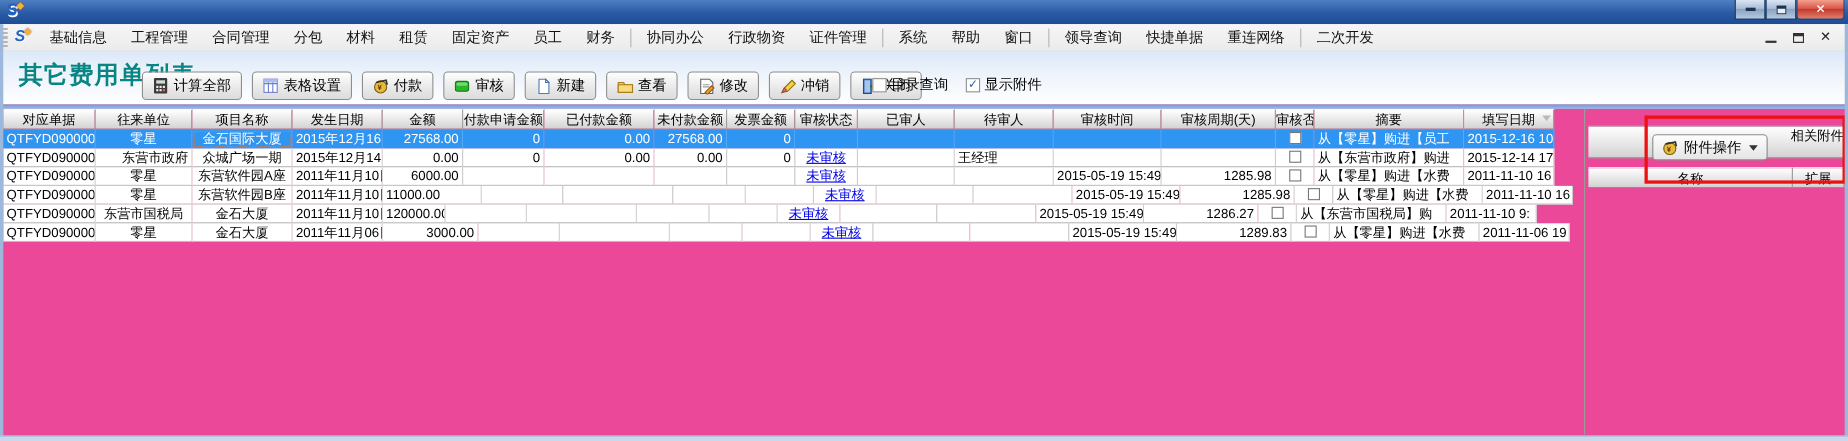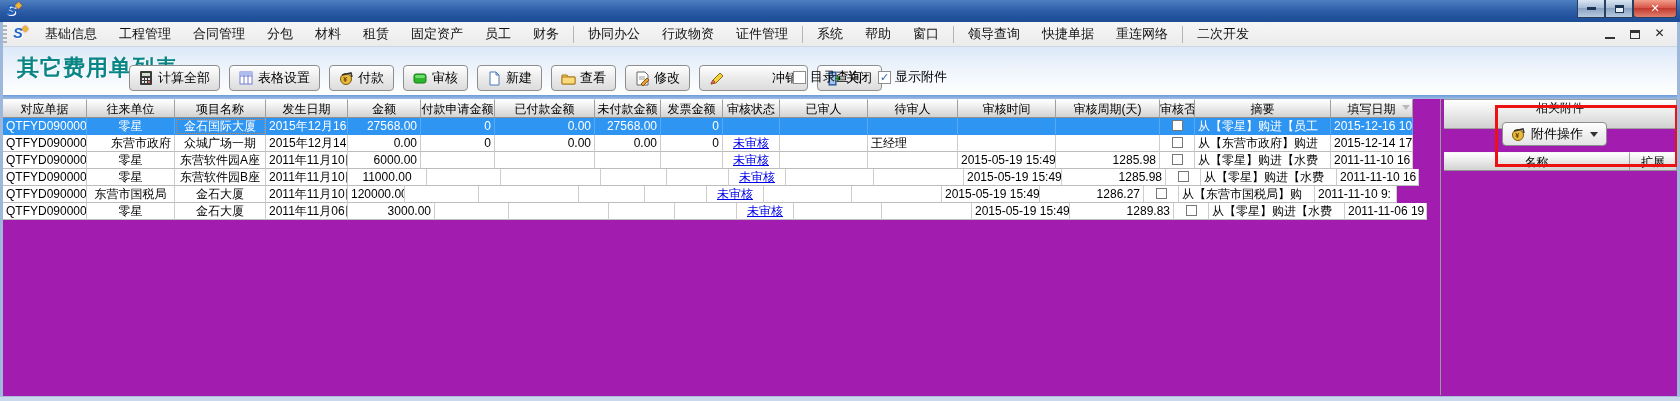--- a/index.html
+++ b/index.html
@@ -49,21 +49,21 @@
   .tb-btn { height:26px; margin-right:9px; padding:0 9px; display:flex; align-items:center; gap:4px;
     background:linear-gradient(#fefefe,#e8e8e8 60%,#dcdcdc); border:1px solid #8e8e8e; border-radius:4px;
     font-size:13px; color:#000; box-shadow:0 1px 0 rgba(255,255,255,.8) inset; cursor:default; white-space:nowrap; }
   .tb-btn svg { display:block; }
   .tb-checks { position:absolute; left:790px; top:21px; display:flex; align-items:center; gap:16px; }
   .check-wrap { display:flex; align-items:center; gap:4px; font-size:13px; }
   .cb { width:13px; height:13px; background:#fff; border:1px solid #8e8e8e; display:flex; align-items:center;
     justify-content:center; font-size:11px; line-height:11px; color:#2a5db0; font-weight:bold; }
 
   
-  .content { position:absolute; top:95px; left:0; right:0; bottom:0; background:#a21caf; }
+  .content { position:absolute; top:95px; left:0; right:0; bottom:0; background:#ec4899; }
   .pane-strip { position:absolute; top:0; left:0; right:0; height:4px;
     background:linear-gradient(180deg,#6d9bd6,#9dbde4); }
   .frame-left { position:absolute; top:22px; left:0; width:3px; bottom:0; background:#9db8da; }
   .frame-right { position:absolute; top:22px; right:0; width:3px; bottom:0; background:#9db8da; }
   .frame-bottom { position:absolute; left:0; right:0; bottom:0; height:5px; background:#c9d8ec; border-top:1px solid #a9bdd8; }
 
   
   .grid { position:absolute; left:3px; top:4px; }
   .g-header { display:flex; }
   .th { height:19px; line-height:18px; text-align:center; font-size:12px; color:#000;
@@ -74,22 +74,22 @@
   .g-row { display:flex; }
   .td { height:17px; line-height:16px; font-size:12px; padding:0 3px; border-right:1px solid #cdcdcd;
     border-bottom:1px solid #bcbcbc; white-space:nowrap; overflow:hidden; color:#000; background:#fff; }
   .g-row.selected .td { background:#2f95f3; color:#fff; border-right-color:#57a9f5; border-bottom-color:#2f95f3; }
   .td a { color:#0000e8; text-decoration:underline; cursor:pointer; }
   .focus-cell { outline:1px dotted #e07f35; outline-offset:-2px; }
   .row-cb { width:11px; height:11px; border:1px solid #777; background:#fff; margin:2px auto 0; }
 
   
   .v-divider { position:absolute; left:1440px; top:4px; bottom:6px; width:1px; background:#9a9a9a; }
-  .panel-header { position:absolute; left:1444px; top:4px; width:233px; height:30px; line-height:17px;
-    text-align:center; background:linear-gradient(#ffffff,#e9e9e9 50%,#d2d2d2); border:1px solid #9f9f9f;
+  .panel-header { position:absolute; left:1444px; top:19px; width:233px; height:30px; line-height:17px;
+    text-align:right; background:linear-gradient(#ffffff,#e9e9e9 50%,#d2d2d2); border:1px solid #9f9f9f;
     border-left:none; font-size:12px; }
   .attach-btn { position:absolute; left:1502px; top:27px; height:24px; padding:0 8px; display:flex;
     align-items:center; gap:5px; background:linear-gradient(#fefefe,#e4e4e4); border:1px solid #8e8e8e;
     border-radius:4px; font-size:13px; font-family:inherit; }
   .attach-btn .arrow { width:0; height:0; border-left:4px solid transparent; border-right:4px solid transparent;
     border-top:5px solid #333; margin-left:2px; }
   .attach-grid { position:absolute; left:1444px; top:57px; display:flex; flex-direction:column; }
   .attach-grid .g-row .td { background:#fff; }
   .red-box { position:absolute; left:1495px; top:10px; width:183px; height:62px; border:3px solid #ee1111; }
 </style>
@@ -236,21 +236,21 @@
           </span>
           <div class="" style="display: inline;">修改</div>
         </div>
         <div class="tb-btn">
           <span>
             <svg width="15" height="15">
               <path d="M2 13 l2 -4 l7 -7 l3 3 l-7 7 z" fill="#f5d23c" stroke="#8a6a10"></path>
               <path d="M2 13 l2 -4 l2 2 z" fill="#e88" stroke="#a44"></path>
             </svg>
           </span>
-          <div class="" style="display: inline; margin-left: 44px;">冲销</div>
+          <div class="" style="display: inline;">冲销</div>
         </div>
         <div class="tb-btn">
           <span>
             <svg width="15" height="15">
               <rect x="2" y="1" width="7" height="13" fill="#4d7fc1" stroke="#1d4c95"></rect>
               <rect x="3" y="2" width="5" height="11" fill="#a8c4e8"></rect>
               <path d="M8 7.5 h4 m-2 -2.5 l2.5 2.5 l-2.5 2.5" stroke="#1a7a1a" stroke-width="1.6" fill="none"></path>
             </svg>
           </span>
           <div class="" style="display: inline;">关闭</div>
@@ -351,21 +351,21 @@
             <div class="row-cb"></div>
           </div>
           <div class="td" style="width: 136px; text-align: left;">从【零星】购进【水费</div>
           <div class="td" style="width: 82px; text-align: left;">2011-11-10 16</div>
         </div>
         <div class="g-row">
           <div class="td" style="width: 84px; text-align: left;">QTFYD090000003</div>
           <div class="td" style="width: 88px; text-align: center;">零星</div>
           <div class="td" style="width: 91px; text-align: center;">东营软件园B座</div>
           <div class="td" style="width: 82px; text-align: left;">2011年11月10日</div>
-          <div class="td" style="width: 79px; text-align: center;">11000.00</div>
+          <div class="td" style="width: 90px; text-align: left;">11000.00</div>
           <div class="td" style="width: 74px; text-align: right;"></div>
           <div class="td" style="width: 100px; text-align: right;"></div>
           <div class="td" style="width: 66px; text-align: right;"></div>
           <div class="td" style="width: 62px; text-align: right;"></div>
           <div class="td" style="width: 57px; text-align: center;"><a>未审核</a></div>
           <div class="td" style="width: 88px; text-align: left;"></div>
           <div class="td" style="width: 90px; text-align: left;"></div>
           <div class="td" style="width: 98px; text-align: right;">2015-05-19 15:49</div>
           <div class="td" style="width: 104px; text-align: right;">1285.98</div>
           <div class="td" style="width: 35px; text-align: center;">

